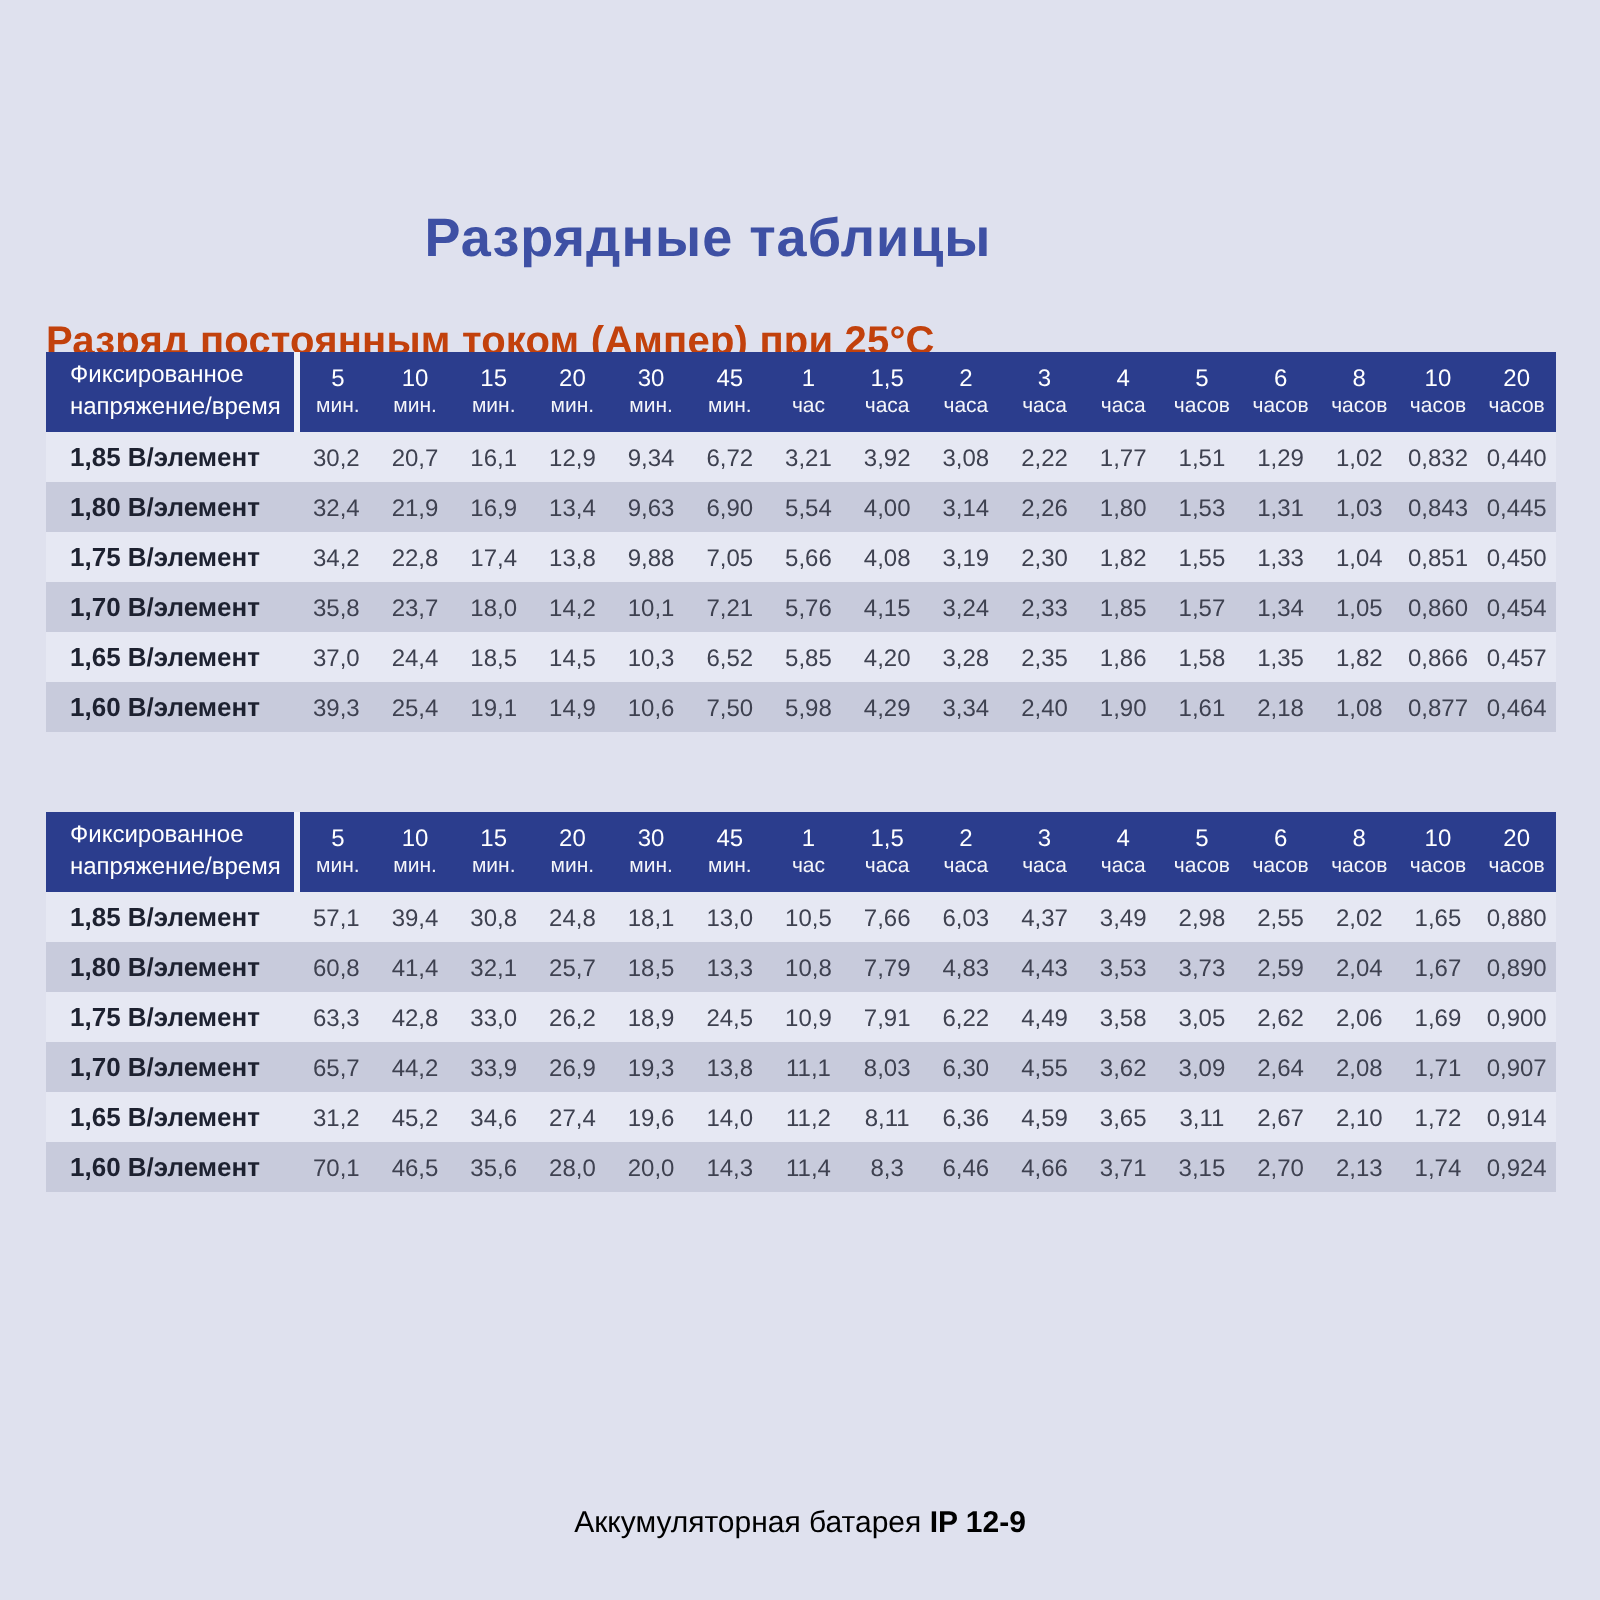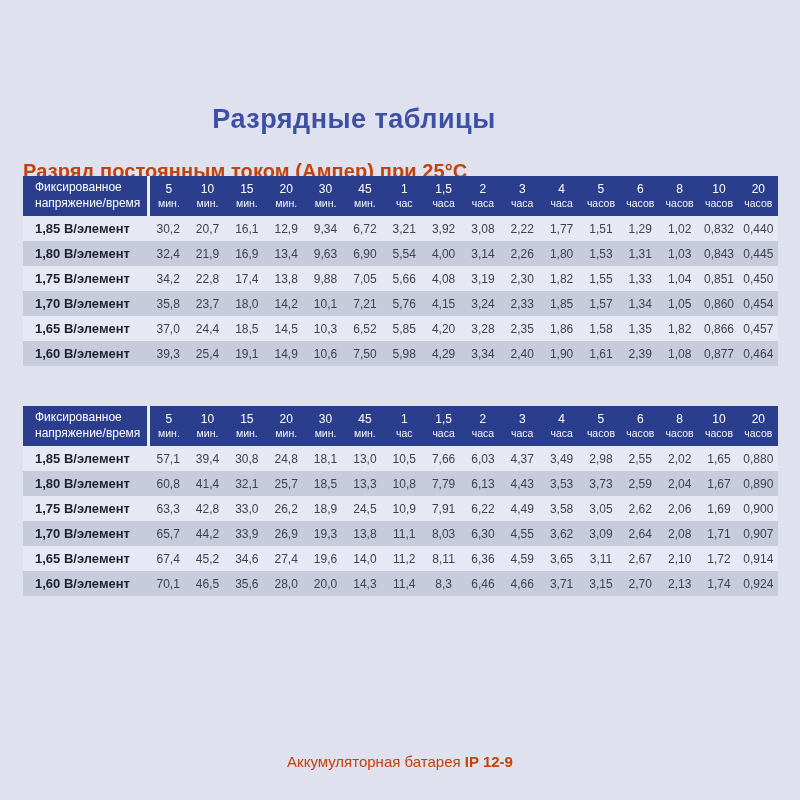--- a/index.html
+++ b/index.html
@@ -44,21 +44,21 @@
   .data-table td{
     font-size:12px;color:#3e4150;text-align:center;
     padding:0;vertical-align:middle;
   }
   .data-table td.label{
     font-weight:700;text-align:left;padding-left:12px;
     font-size:13px;color:#1d2130;
   }
   .page-footer{
     position:absolute;top:753px;left:0;width:800px;
-    text-align:center;font-size:15px;color:#c2410c;
+    text-align:center;font-size:15px;color:#000000;
   }
   .page-footer b{font-weight:700;}
 </style>
 </head>
 <body>
 
 <h1 class="page-title">Разрядные таблицы</h1>
 
 <h2 class="section-title" id="section-title-1">Разряд постоянным током (Ампер) при 25°С</h2>
 
@@ -236,21 +236,21 @@
         <td>19,1</td>
         <td>14,9</td>
         <td>10,6</td>
         <td>7,50</td>
         <td>5,98</td>
         <td>4,29</td>
         <td>3,34</td>
         <td>2,40</td>
         <td>1,90</td>
         <td>1,61</td>
-        <td>2,39</td>
+        <td>2,18</td>
         <td>1,08</td>
         <td>0,877</td>
         <td>0,464</td>
       </tr>
     </tbody>
 </table>
 
 <h2 class="section-title" id="section-title-2">Разряд постоянной мощностью (Ватт/элемент) при 25°С</h2>
 
 <table class="data-table" id="table-2" data-table="1">
@@ -347,21 +347,21 @@
       <tr>
         <td class="label">1,80 В/элемент</td>
         <td>60,8</td>
         <td>41,4</td>
         <td>32,1</td>
         <td>25,7</td>
         <td>18,5</td>
         <td>13,3</td>
         <td>10,8</td>
         <td>7,79</td>
-        <td>6,13</td>
+        <td>4,83</td>
         <td>4,43</td>
         <td>3,53</td>
         <td>3,73</td>
         <td>2,59</td>
         <td>2,04</td>
         <td>1,67</td>
         <td>0,890</td>
       </tr>
       <tr>
         <td class="label">1,75 В/элемент</td>
@@ -396,21 +396,21 @@
         <td>4,55</td>
         <td>3,62</td>
         <td>3,09</td>
         <td>2,64</td>
         <td>2,08</td>
         <td>1,71</td>
         <td>0,907</td>
       </tr>
       <tr>
         <td class="label">1,65 В/элемент</td>
-        <td>67,4</td>
+        <td>31,2</td>
         <td>45,2</td>
         <td>34,6</td>
         <td>27,4</td>
         <td>19,6</td>
         <td>14,0</td>
         <td>11,2</td>
         <td>8,11</td>
         <td>6,36</td>
         <td>4,59</td>
         <td>3,65</td>

